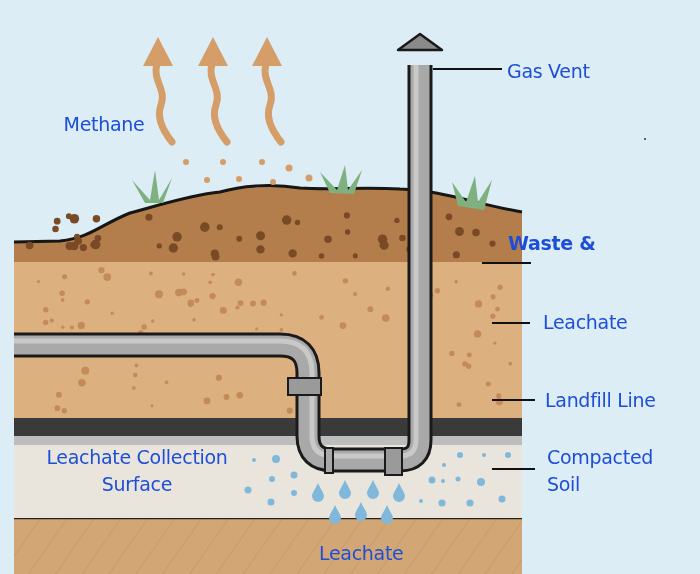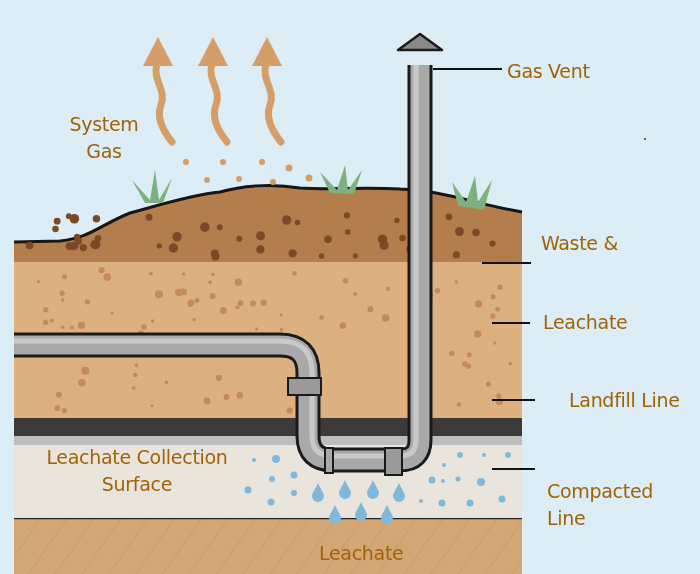--- a/index.html
+++ b/index.html
@@ -1,19 +1,19 @@
 <!DOCTYPE html>
 <html><head>
 <meta charset="utf-8">
 <style>
   html, body { margin:0; padding:0; }
   body { width:700px; height:574px; overflow:hidden; background:#dcedf5; font-family:"Liberation Sans", sans-serif; }
   #stage { position:relative; width:700px; height:574px; }
   svg { position:absolute; left:0; top:0; }
-  .lbl { position:absolute; color:#a16207; font-size:19px; line-height:27px; font-family:"DejaVu Sans", sans-serif; letter-spacing:-0.3px; }
+  .lbl { position:absolute; color:#1d4ed8; font-size:19px; line-height:27px; font-family:"DejaVu Sans", sans-serif; letter-spacing:-0.3px; }
 </style>
 </head>
 <body>
 
 <div id="stage">
 <svg width="700" height="574" viewBox="0 0 700 574">
   <defs>
     <pattern id="hatch" width="22" height="22" patternUnits="userSpaceOnUse" patternTransform="rotate(35)">
       <rect width="22" height="22" fill="#d3a775"></rect>
       <line x1="0" y1="0" x2="0" y2="22" stroke="#c09466" stroke-width="1.2"></line>
@@ -247,31 +247,30 @@
     <line x1="433" y1="69" x2="502" y2="69"></line>
     <line x1="482" y1="263" x2="531" y2="263"></line>
     <line x1="492" y1="323" x2="530" y2="323"></line>
     <line x1="492" y1="400" x2="535" y2="400"></line>
     <line x1="492" y1="469" x2="535" y2="469"></line>
   </g>
   <circle cx="645" cy="139" r="1" fill="#333"></circle>
 </svg>
 
 <div class="lbl" style="left:54px;top:111px;text-align:center;width:100px;">
-  <div>System</div>
-  <div>Gas</div>
+  <div>Methane</div>
 </div>
 <div class="lbl" style="left:507px;top:58px;">Gas Vent</div>
-<div class="lbl" style="left:541px;top:230px;">
+<div class="lbl" style="left:508px;top:230px;font-weight:bold;">
   <div>Waste &amp;</div>
 </div>
 <div class="lbl" style="left:543px;top:309px;">Leachate</div>
-<div class="lbl" style="left:545px;top:387px;margin-left:24px;">Landfill Line</div>
-<div class="lbl" style="left:547px;top:444px;margin-top:34px;">
+<div class="lbl" style="left:545px;top:387px;">Landfill Line</div>
+<div class="lbl" style="left:547px;top:444px;">
   <div>Compacted</div>
-  <div>Line</div>
+  <div>Soil</div>
 </div>
 <div class="lbl" style="left:26px;top:444px;text-align:center;width:222px;">
   <div>Leachate Collection</div>
   <div>Surface</div>
 </div>
 <div class="lbl" style="left:319px;top:540px;">Leachate</div>
 </div>
 
 </body></html>

